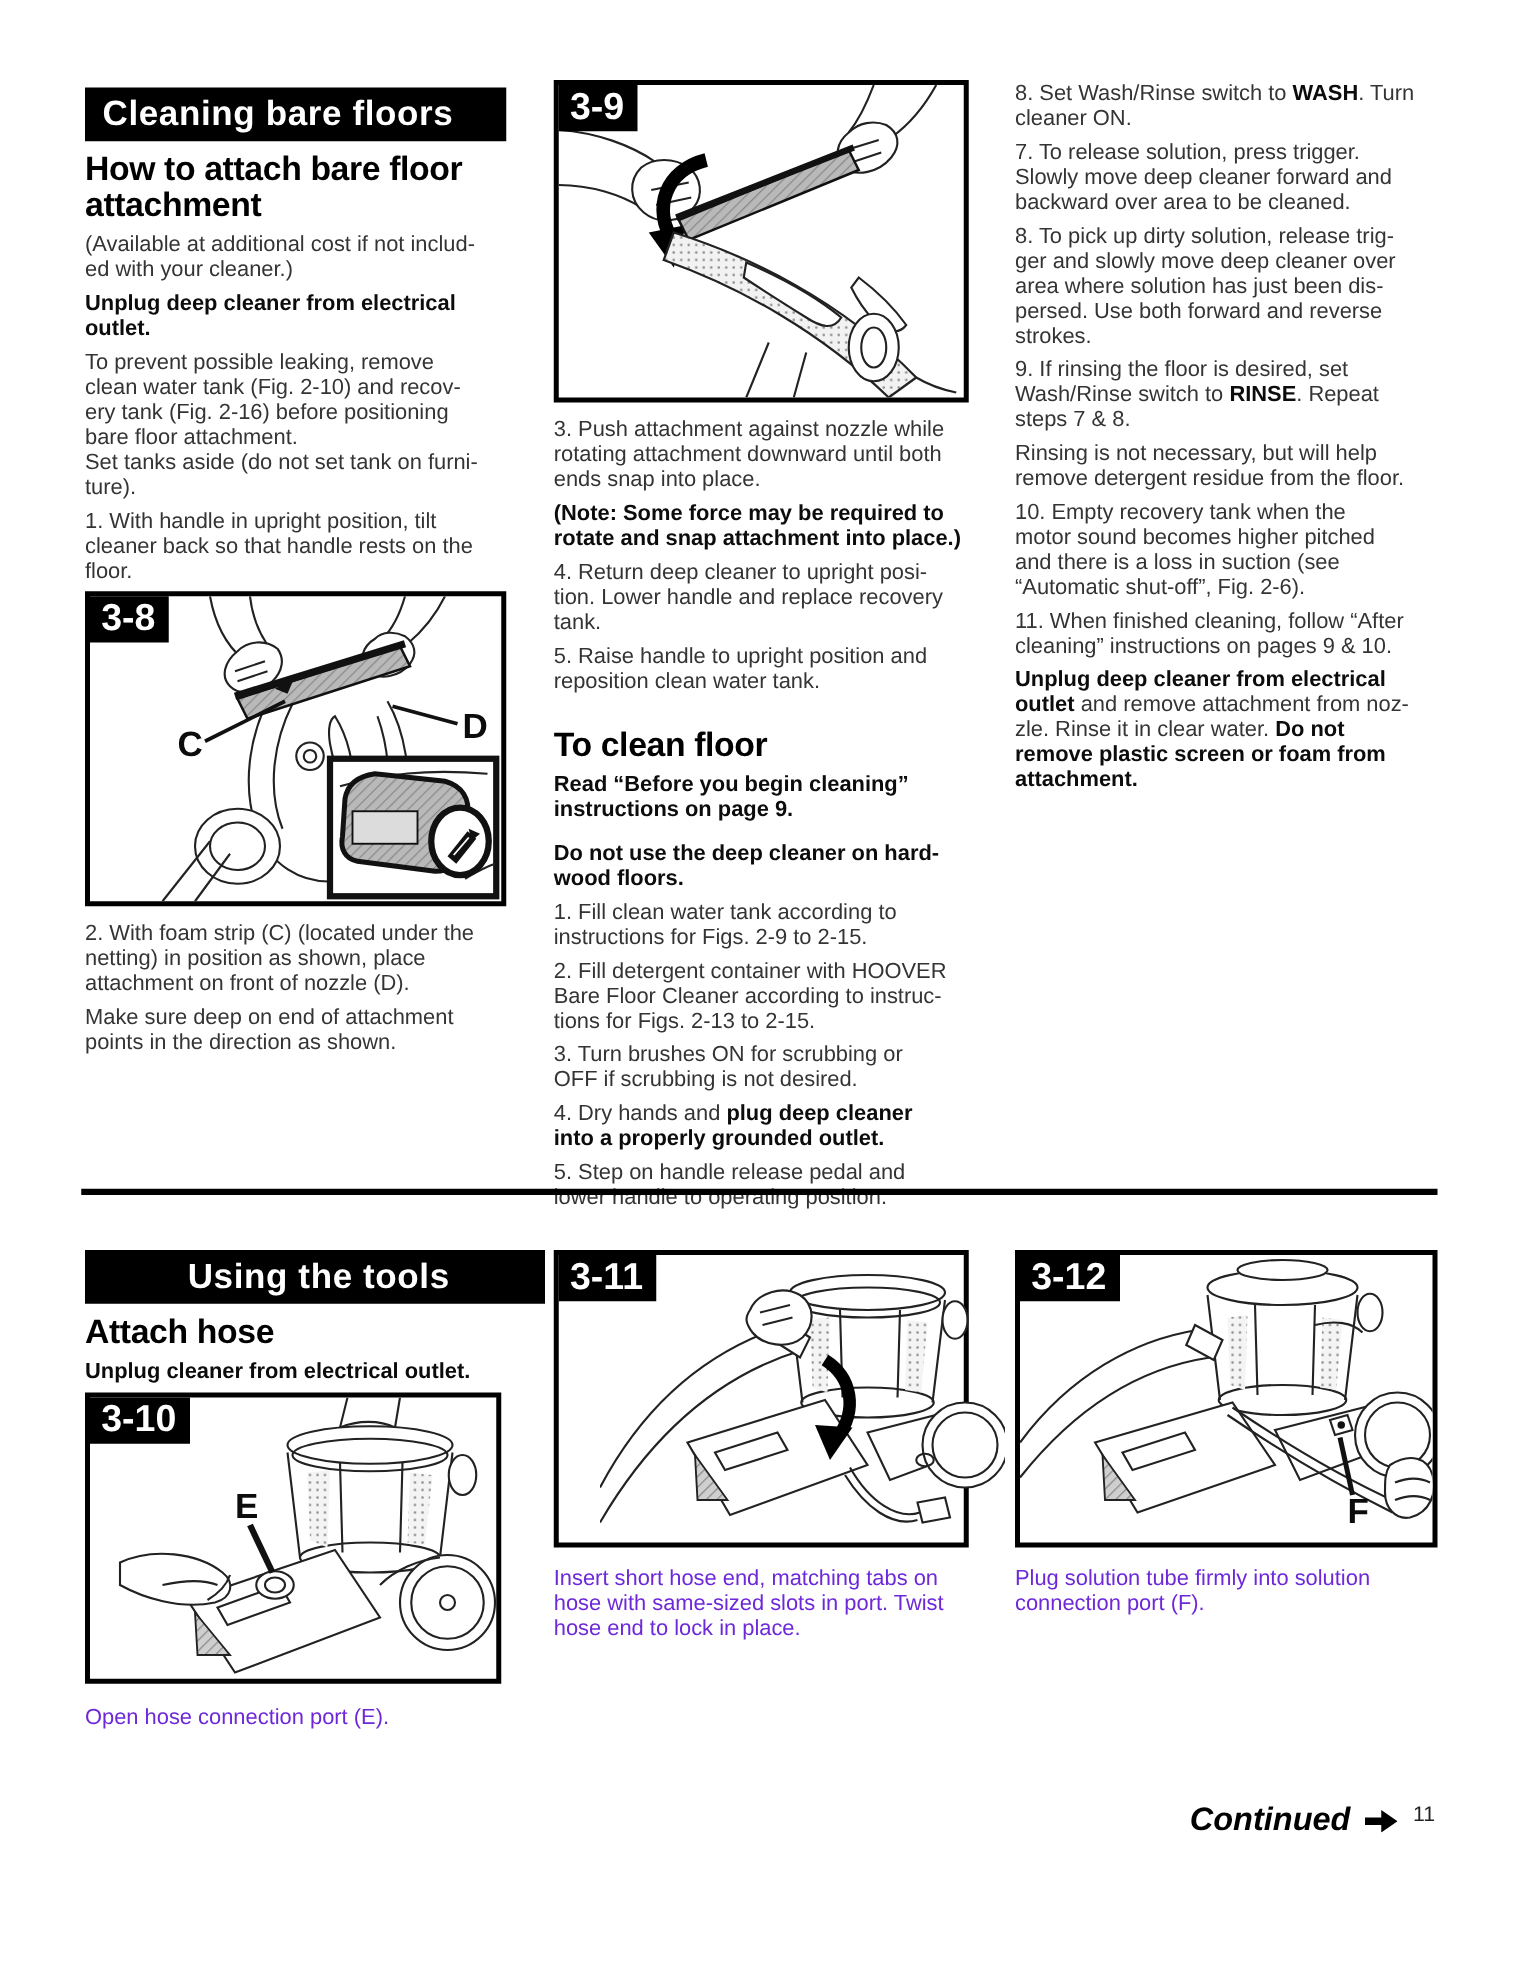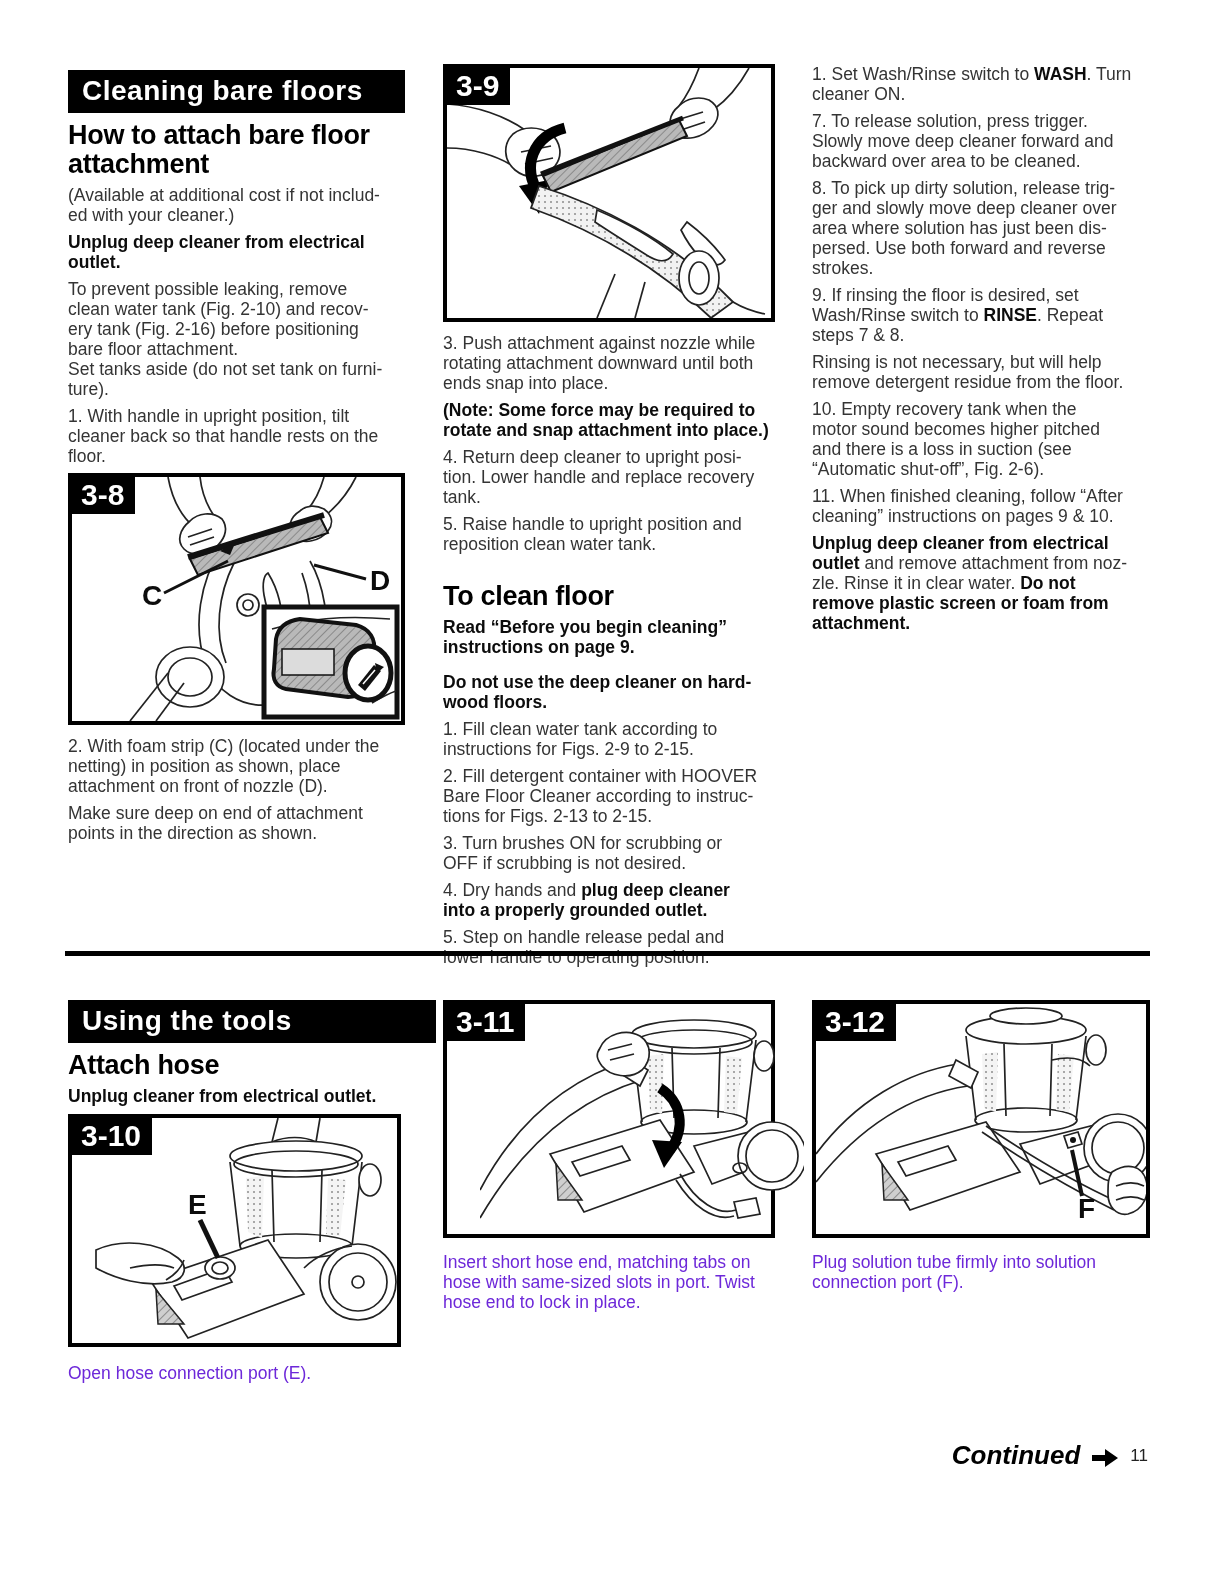--- a/index.html
+++ b/index.html
@@ -28,21 +28,21 @@
     box-sizing:border-box; margin:4px 0 11px 0;
   }
   .fig svg { display:block; }
   .figlabel {
     position:absolute; top:0; left:0; background:#000; color:#fff;
     font-weight:bold; font-size:30px; line-height:25px; padding:5px 11px 7px 9px;
   }
   .caption { font-size:17.5px; line-height:20px; white-space:pre-line; color:#6d28d9; margin:0; }
   .divider { position:absolute; background:#000; }
   .footer {
-    position:absolute; display:flex; align-items:center; gap:12px;
+    position:absolute; display:flex; align-items:flex-start; gap:12px;
   }
   .footer .cont { font-weight:bold; font-style:italic; font-size:26px; line-height:26px; color:#000; }
   .footer .pg { font-size:17px; line-height:17px; color:#222; padding-top:1px; }
   .footer svg { margin-top:6px; }
   svg text.callout { font-family:"Liberation Sans", sans-serif; font-weight:bold; font-size:28px; fill:#0c0c0c; }
   .ln { stroke:#222; stroke-width:1.7; fill:none; }
   .lnw { stroke:#222; stroke-width:1.7; fill:#fff; }
 </style>
 </head>
 <body>
@@ -197,21 +197,21 @@
 tions for Figs. 2-13 to 2-15.</p>
     <p class="body">3. Turn brushes ON for scrubbing or
 OFF if scrubbing is not desired.</p>
     <p class="body"><span>4. Dry hands and </span><b>plug deep cleaner
 into a properly grounded outlet.</b></p>
     <p class="body">5. Step on handle release pedal and
 lower handle to operating position.</p>
   </div>
 
   <div class="col" style="left:812px; top:64px; width:336px;">
-    <p class="body"><span>1. Set Wash/Rinse switch to </span><b>WASH</b><span>. Turn
+    <p class="body"><span>8. Set Wash/Rinse switch to </span><b>WASH</b><span>. Turn
 cleaner ON.</span></p>
     <p class="body">7. To release solution, press trigger.
 Slowly move deep cleaner forward and
 backward over area to be cleaned.</p>
     <p class="body">8. To pick up dirty solution, release trig-
 ger and slowly move deep cleaner over
 area where solution has just been dis-
 persed. Use both forward and reverse
 strokes.</p>
     <p class="body"><span>9. If rinsing the floor is desired, set
@@ -228,21 +228,21 @@
     <p class="body"><b>Unplug deep cleaner from electrical
 outlet</b><span> and remove attachment from noz-
 zle. Rinse it in clear water. </span><b>Do not
 remove plastic screen or foam from
 attachment.</b></p>
   </div>
 
   <div class="divider" style="left:65px; top:951px; width:1085px; height:5px;"></div>
 
   <div class="col" style="left:68px; top:1000px; width:337px;">
-    <div class="banner" style="width:368px;">
+    <div class="banner" style="width:368px;text-align:center;">
       <span>Using the tools</span>
     </div>
     <h2>Attach hose</h2>
     <p class="body bold">Unplug cleaner from electrical outlet.</p>
 
     <div class="fig" style="width:333px; height:233px; margin-top:8px; margin-bottom:16px;">
       <svg width="325" height="225" viewBox="0 0 325 225">
         <defs>
           <pattern id="h310" width="6" height="6" patternUnits="userSpaceOnUse" patternTransform="rotate(45)">
             <rect width="6" height="6" fill="#cfcfcf"></rect>

